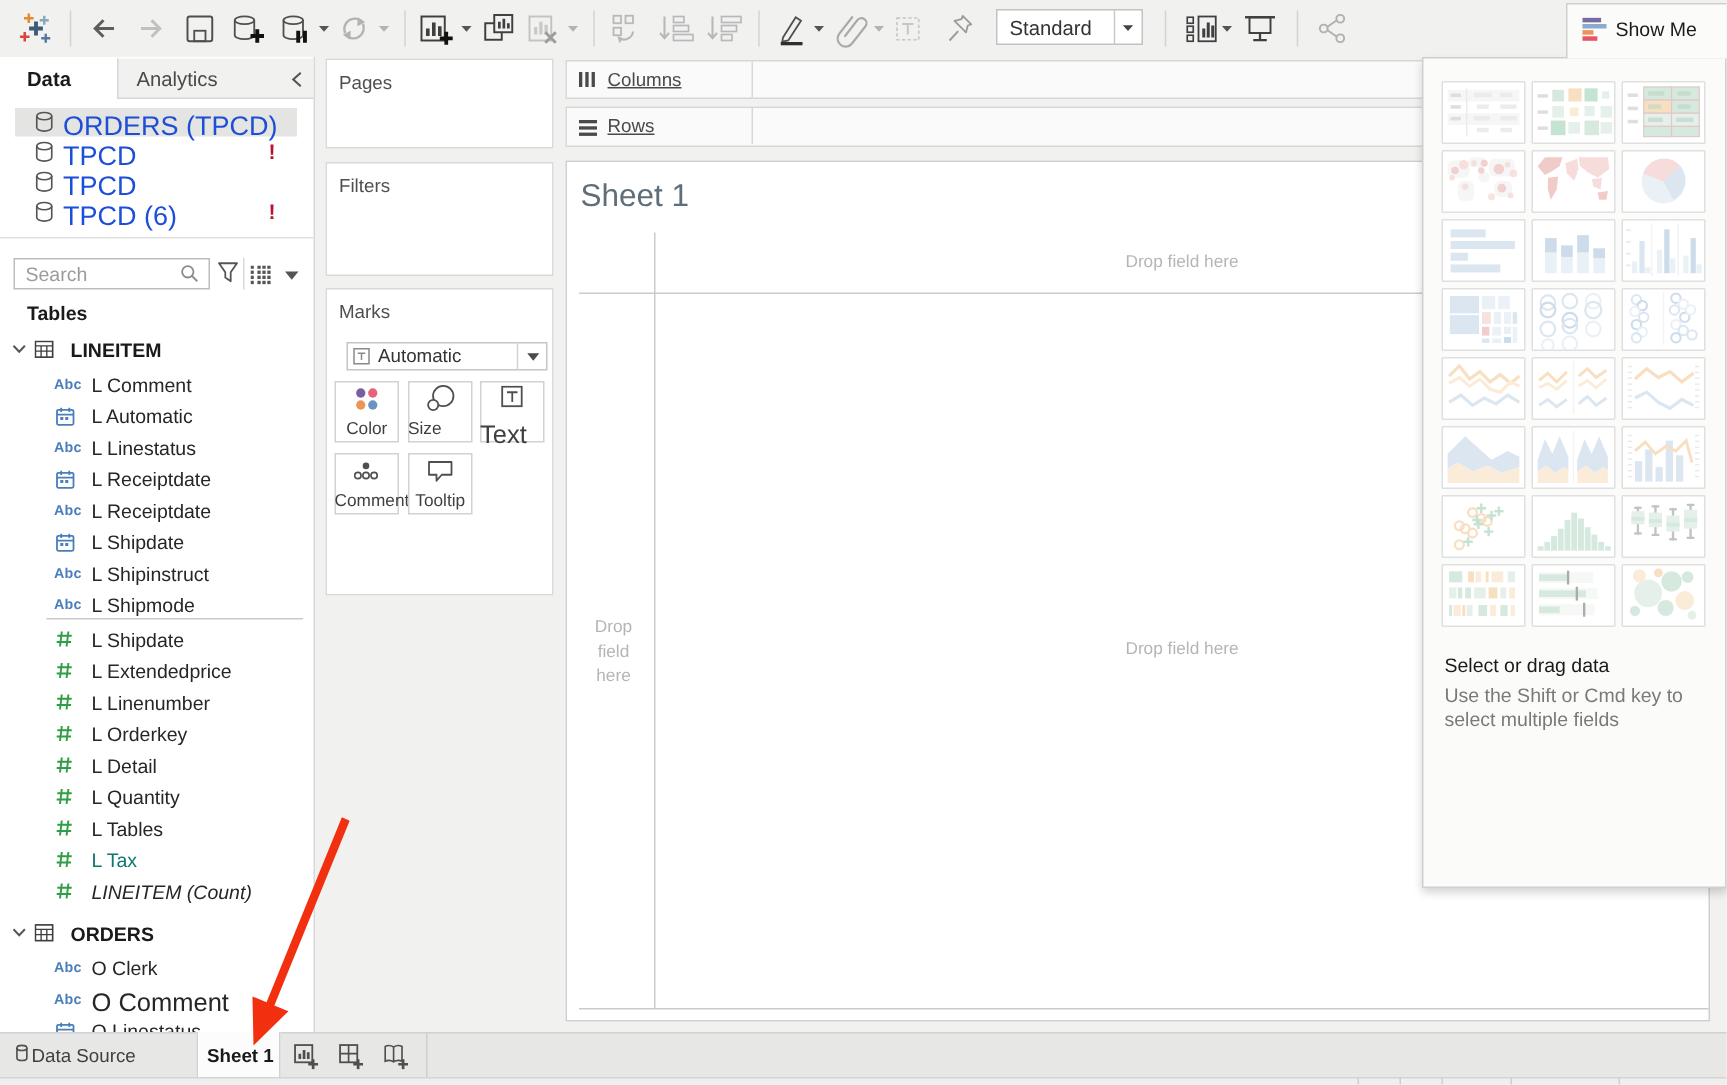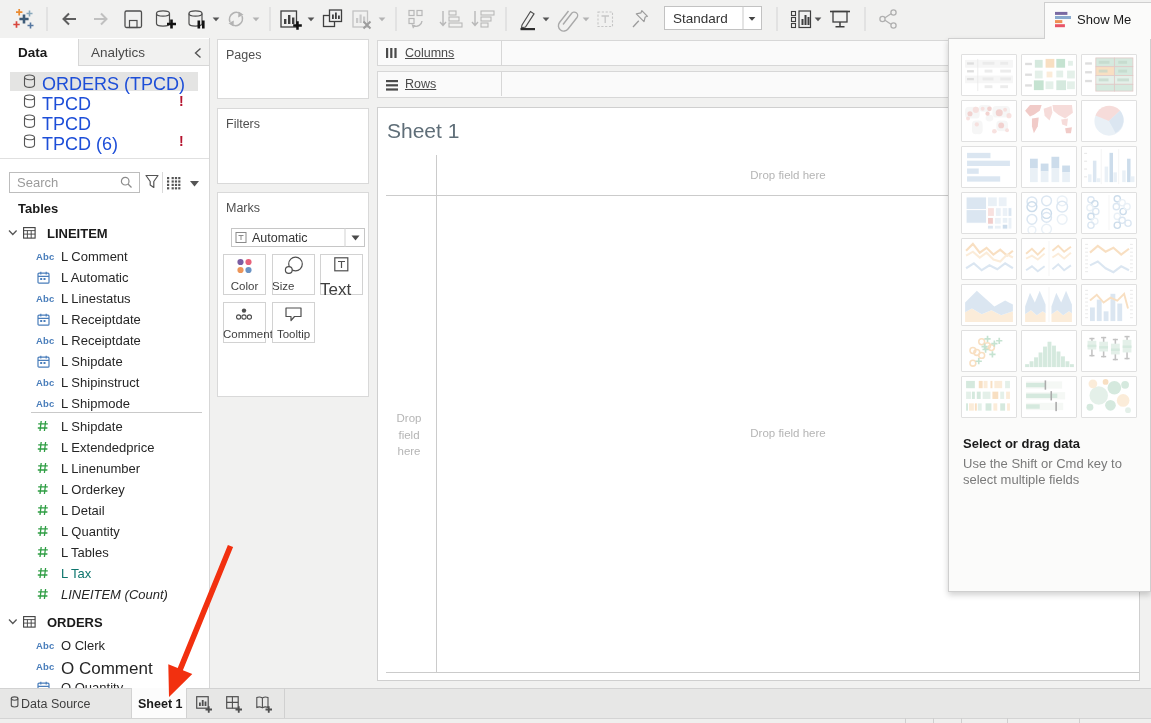--- a/index.html
+++ b/index.html
@@ -280,21 +280,21 @@
     <div class="abs" style="left:36px;top:640px;font-size:9.5px;font-weight:bold;color:#4a7ebb;letter-spacing:0.2px">Abc</div>
     <div class="abs" style="left:61px;top:638px;font-size:13px;color:#262626">O Clerk</div>
     <div class="abs" style="left:36px;top:661px;font-size:9.5px;font-weight:bold;color:#4a7ebb;letter-spacing:0.2px">Abc</div>
     <div class="abs" style="left:61px;top:659px;font-size:17px;color:#262626">O Comment</div>
     <svg class="abs" style="left:37px;top:681px" width="13" height="13">
       <rect x="1" y="2.2" width="11" height="10" rx="1" stroke="#4a7ebb" stroke-width="1.2" fill="none"></rect>
       <path d="M 3.8 0.8 V 3.6 M 9.2 0.8 V 3.6 M 1 5.4 H 12" stroke="#4a7ebb" stroke-width="1.2"></path>
       <rect x="3.2" y="7" width="2" height="2" fill="#4a7ebb"></rect>
       <rect x="6.5" y="7" width="2" height="2" fill="#4a7ebb"></rect>
     </svg>
-    <div class="abs" style="left:61px;top:680px;font-size:13px;color:#262626">O Quantity</div>
+    <div class="abs" style="left:61px;top:680px;font-size:13px;color:#262626">O Linestatus</div>
   </div>
 <div class="card" style="left:217px;top:39px;width:152px;height:60px">
     <div class="cardlabel">Pages</div>
   </div>
 <div class="card" style="left:217px;top:108px;width:152px;height:76px">
     <div class="cardlabel">Filters</div>
   </div>
 <div class="card" style="left:217px;top:192px;width:152px;height:205px">
     <div class="cardlabel">Marks</div>
   </div>
@@ -738,21 +738,21 @@
       <circle cx="33" cy="11" r="7" fill="#bcdcca"></circle>
       <circle cx="42" cy="24" r="6.5" fill="#fae1c2"></circle>
       <circle cx="29" cy="29" r="5.5" fill="#bcdcca"></circle>
       <circle cx="11" cy="7" r="4.5" fill="#fae1c2"></circle>
       <circle cx="44" cy="8" r="4" fill="#bcdcca"></circle>
       <circle cx="24" cy="5" r="3" fill="#f5cd9d"></circle>
       <circle cx="47" cy="34" r="3" fill="#d4e8dc"></circle>
       <circle cx="8" cy="31" r="3.5" fill="#bcdcca"></circle>
     </svg>
   </div>
-<div class="abs" style="left:963px;top:436px;font-size:13px;font-weight:bold;color:#1a1a1a;z-index:31">Select or drag data</div>
+<div class="abs" style="left:963px;top:436px;font-size:13px;font-weight:normal;color:#1a1a1a;z-index:31">Select or drag data</div>
 <div class="abs" style="left:963px;top:456px;width:168px;font-size:13px;color:#7a7a7a;line-height:15.5px;z-index:31">Use the Shift or Cmd key to select multiple fields</div>
 <div id="tabbar"></div>
 <div class="abs" style="left:131px;top:688px;width:56px;height:30px;background:#fcfcfc;border-left:1px solid #d2d2d2;border-right:1px solid #d2d2d2;z-index:2"></div>
 <svg class="abs" style="left:10px;top:696px;z-index:3" width="10" height="13">
 <ellipse cx="4.6" cy="2.6" rx="3.3" ry="1.7" stroke="#4f4f4f" stroke-width="1.1" fill="none"></ellipse>
 <path d="M 1.3 2.6 V 9.3 A 3.3 1.7 0 0 0 7.9 9.3 V 2.6" stroke="#4f4f4f" stroke-width="1.1" fill="none"></path>
   </svg>
 <div class="abs" style="left:21px;top:697px;font-size:12.5px;color:#3f3f3f;z-index:3">Data Source</div>
 <div class="abs" style="left:138px;top:697px;font-size:12.5px;font-weight:bold;color:#1a1a1a;z-index:3">Sheet 1</div>
 <svg class="abs" style="left:196px;top:696px;z-index:3" width="17" height="17">

